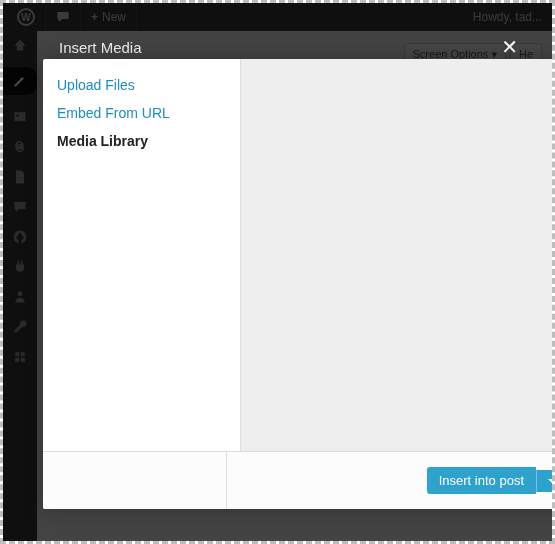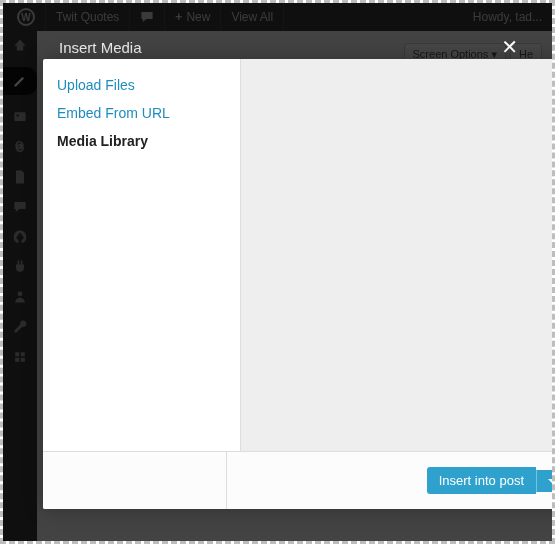--- a/index.html
+++ b/index.html
@@ -119,31 +119,29 @@
 </style>
 </head>
 <body>
 
 <div class="crop">
 
   <div class="admin-topbar">
     <div class="tb-item">
       <span class="wp-logo">W</span>
     </div>
-    <div class="tb-item">Twit Quotes</div>
     <div class="tb-item">
       <svg width="14" height="14" viewBox="0 0 20 20" fill="#cfcfcf">
           <path d="M2 3h16v10H9l-5 4v-4H2z"></path>
         </svg>
     </div>
     <div class="tb-item">
       <span style="font-weight:bold;">+</span>
       <span>New</span>
     </div>
-    <div class="tb-item">View All</div>
     <div class="howdy">Howdy, tad...</div>
   </div>
 
   <div class="admin-leftbar">
     <div class="lb-icon">
         <svg width="16" height="16" viewBox="0 0 20 20" fill="#9b9b9b">
           <path d="M3 11l7-8 7 8h-3v6H6v-6z"></path>
         </svg>
       </div>
     <div class="lb-icon active">

